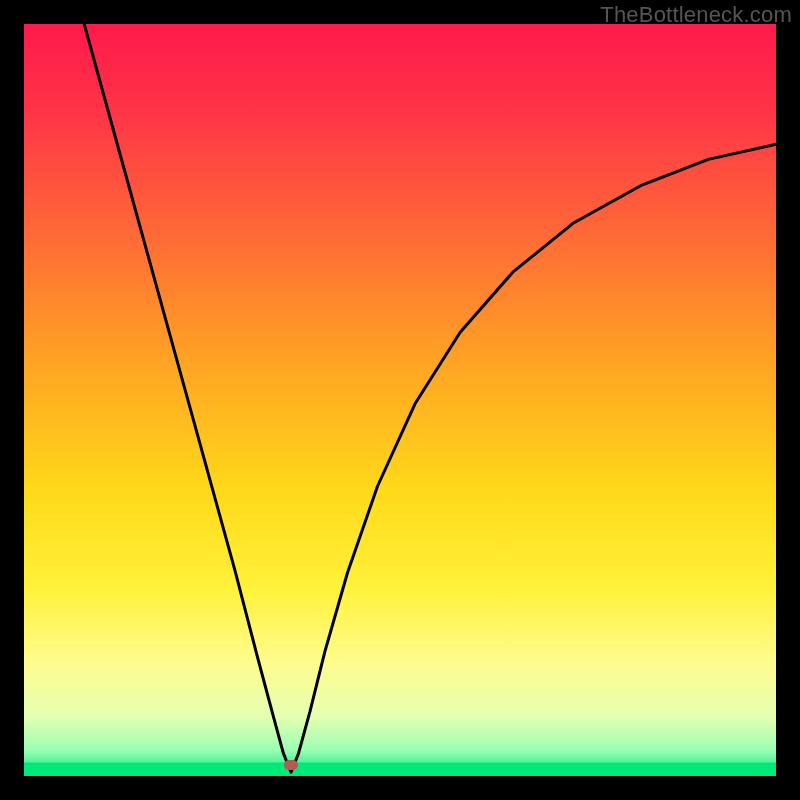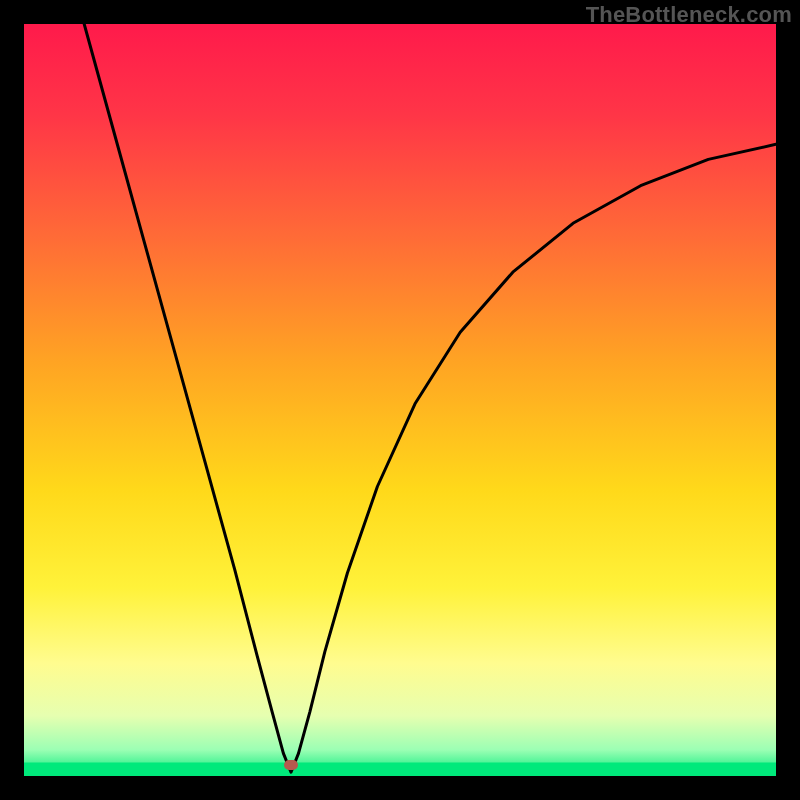--- a/index.html
+++ b/index.html
@@ -20,21 +20,21 @@
   }
   svg {
     display: block;
   }
   .watermark {
     position: absolute;
     top: 2px;
     right: 8px;
     color: #555555;
     font-size: 22px;
-    font-weight: 700;
+    font-weight: 400;
     letter-spacing: 0.2px;
     user-select: none;
   }
   .marker {
     position: absolute;
     width: 14px;
     height: 10px;
     border-radius: 5px;
     transform: translate(-50%, -50%);
   }

